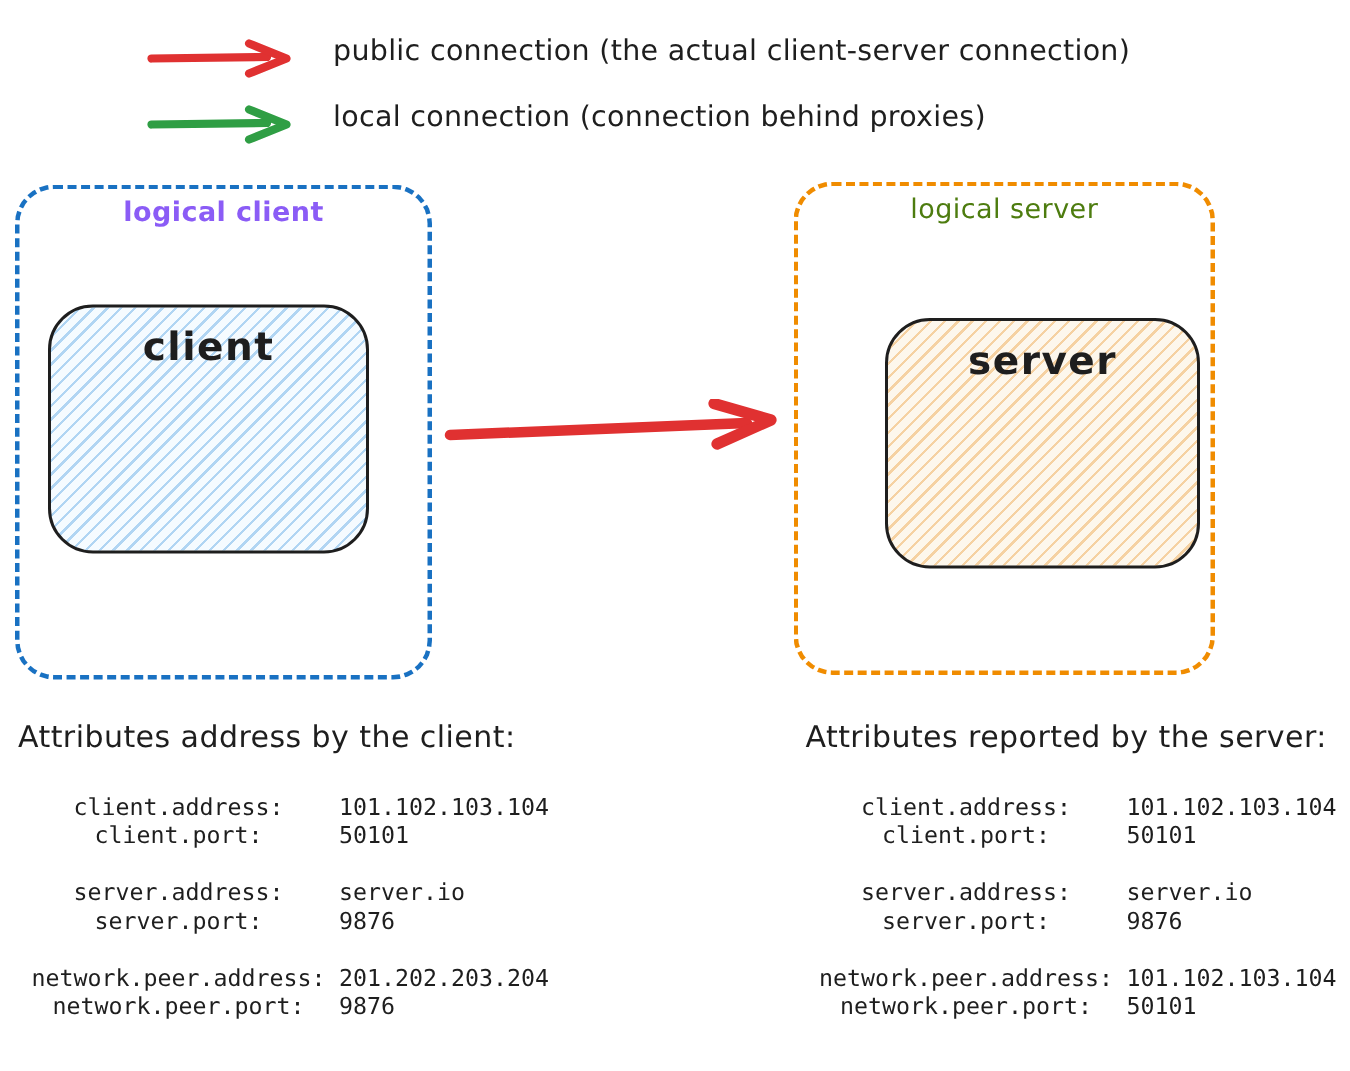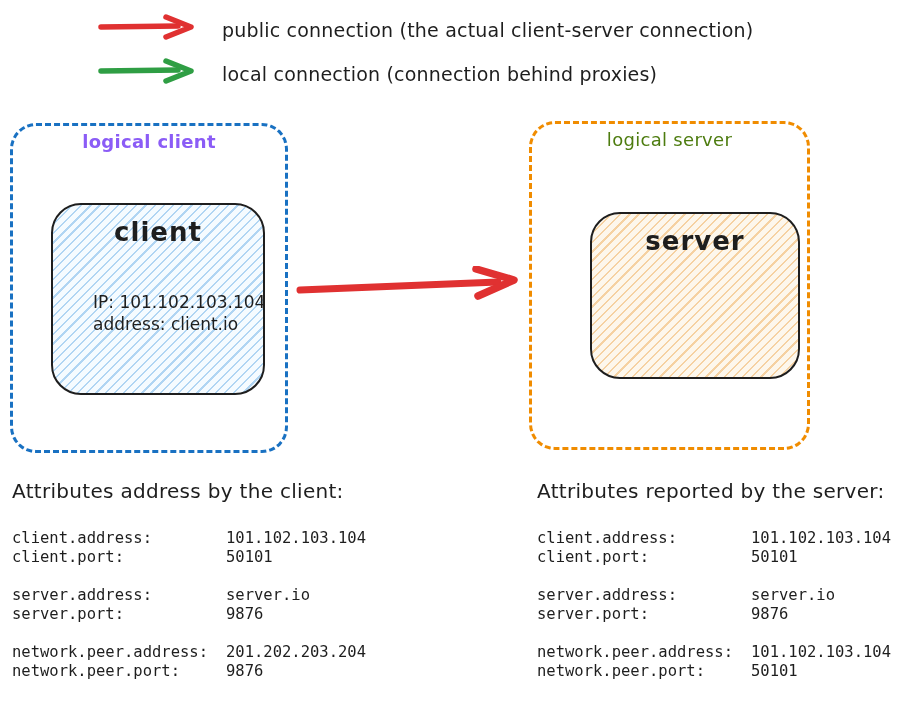--- a/index.html
+++ b/index.html
@@ -7,21 +7,21 @@
     position: relative;
     width: 900px;
     height: 714px;
     background: #ffffff;
     font-family: "DejaVu Sans", sans-serif;
     color: #1e1e1e;
     overflow: hidden;
   }
 
   
-  .legend-row { position: absolute; left: 98px; display: flex; align-items: flex-end; }
+  .legend-row { position: absolute; left: 98px; display: flex; align-items: flex-start; margin-top: 12px; }
   .legend-row.row1 { top: 11px; }
   .legend-row.row2 { top: 55px; }
   .legend-arrow { width: 100px; height: 30px; flex: none; }
   .legend-label { margin-left: 24px; font-size: 19px; white-space: nowrap; letter-spacing: 0.2px; }
 
   
   .logical-box { position: absolute; border: 3px dashed; border-radius: 26px; box-sizing: border-box; }
   .logical-box.client { left: 10px; top: 123px; width: 278px; height: 330px; border-color: #1971c2; }
   .logical-box.server { left: 529px; top: 121px; width: 281px; height: 329px; border-color: #f08c00; }
   .logical-label { position: absolute; top: 5px; left: 0; width: 100%; text-align: center; font-size: 18px; letter-spacing: 0.3px; }
@@ -29,21 +29,21 @@
   .logical-box.server .logical-label { color: #4d7c0f; }
 
   
   .node-box {
     position: absolute;
     border: 2px solid #1e1e1e;
     border-radius: 30px;
     box-sizing: border-box;
   }
   .node-box.client-node {
-    left: 51px; top: 203px; width: 214px; height: 192px;
+    left: 32px; top: 203px; width: 214px; height: 166px;
     background:
       repeating-linear-gradient(135deg, rgba(120,182,233,0.55) 0px, rgba(120,182,233,0.55) 1.6px, rgba(255,255,255,0) 1.6px, rgba(255,255,255,0) 6.5px),
       #f5fbff;
     padding-left: 45px;
   }
   .node-box.server-node {
     left: 590px; top: 212px; width: 210px; height: 167px;
     background:
       repeating-linear-gradient(135deg, rgba(238,172,88,0.5) 0px, rgba(238,172,88,0.5) 1.6px, rgba(255,255,255,0) 1.6px, rgba(255,255,255,0) 6.5px),
       #fdf7ec;
@@ -57,21 +57,21 @@
   .server-node .node-lines { left: 22px; top: 82px; }
 
   
   .main-arrow { position: absolute; left: 296px; top: 266px; width: 226px; height: 34px; }
 
   
   .attrs-block { position: absolute; width: 420px; }
   .attrs-block.client-attrs { left: 12px; top: 479px; }
   .attrs-block.server-attrs { left: 537px; top: 479px; }
   .attrs-title { font-size: 20px; letter-spacing: 0.3px; white-space: nowrap; margin: 0 0 26px 0; }
-  .attr-group { margin-bottom: 19px; font-family: "DejaVu Sans Mono", monospace; font-size: 15.5px; line-height: 19px; }
+  .attr-group { margin-bottom: 19px; font-family: "DejaVu Sans Mono", monospace; font-size: 15.5px; line-height: 19px; text-align: center; }
   .attr-row { display: flex; white-space: pre; }
   .attr-key { width: 214px; flex: none; }
 </style>
 </head>
 <body>
 
 <div class="canvas">
 
   <div class="legend-row row1">
     <svg class="legend-arrow" viewBox="0 0 100 30">
@@ -92,24 +92,20 @@
     </svg>
     <span class="legend-label">local connection (connection behind proxies)</span>
   </div>
 
   <div class="logical-box client">
     <div class="logical-label">logical client</div>
   </div>
 
   <div class="node-box client-node">
     <div class="node-title">client</div>
-    <div class="node-lines">
-      <div>IP: 101.102.103.104</div>
-      <div>address: client.io</div>
-    </div>
   </div>
 
   <svg class="main-arrow" viewBox="0 0 226 34">
     <g fill="none" stroke-linecap="round" stroke-linejoin="round" stroke="#e03131">
       <path d="M4 24 L202 16" stroke-width="7"></path>
       <path d="M180 3 L218 14 L182 30" stroke-width="7.5"></path>
     </g>
   </svg>
 
   <div class="logical-box server">

